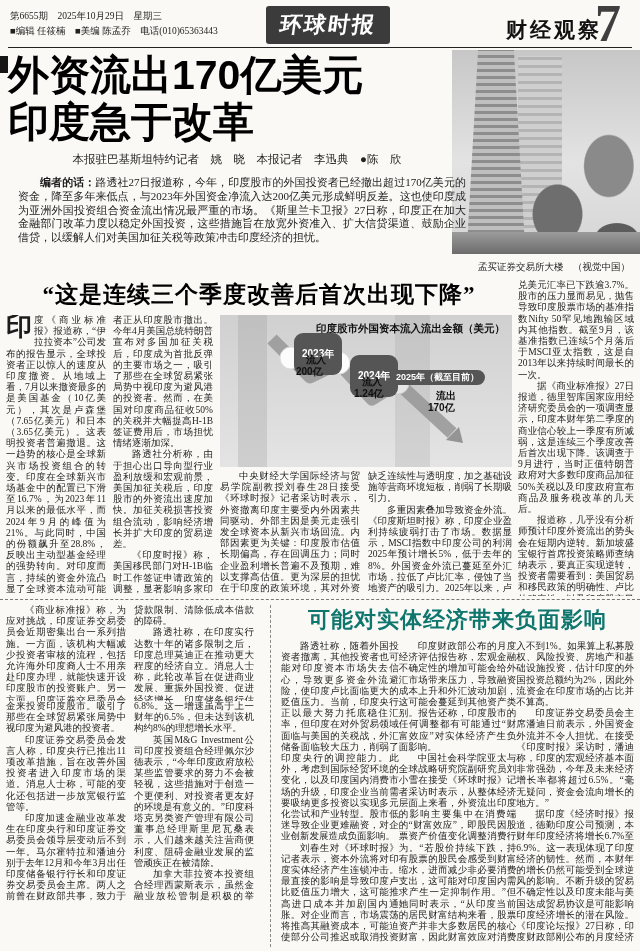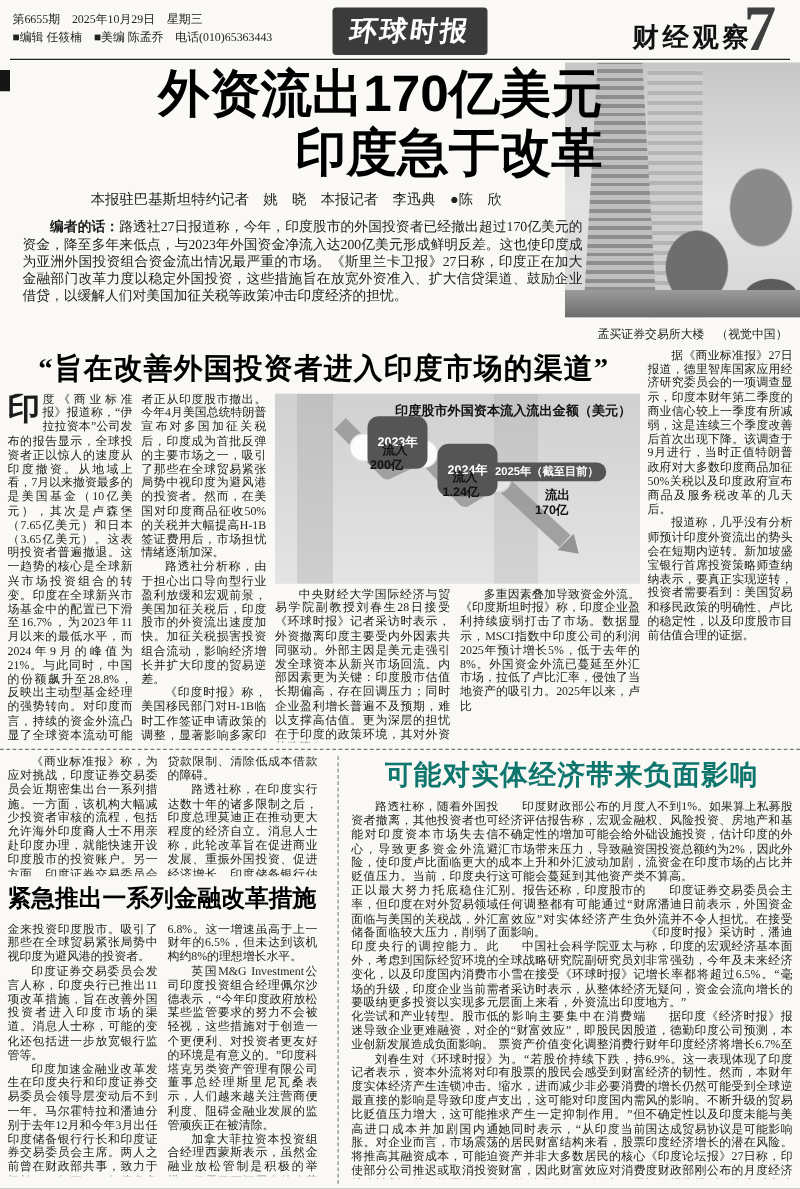--- a/index.html
+++ b/index.html
@@ -10,21 +10,21 @@
   .mh-left{position:absolute;left:10px;top:9px;font-size:9.5px;line-height:15px;color:#222;}
   .logo{position:absolute;left:266px;top:6px;width:124px;height:38px;background:#3b3b3b;border-radius:3px;
         display:flex;align-items:center;justify-content:center;}
   .logo span{color:#fff;font-size:22px;font-weight:bold;transform:skewX(-8deg);letter-spacing:2px;}
   .mh-section{position:absolute;left:506px;top:16px;font-size:21px;font-weight:bold;letter-spacing:3px;color:#111;}
   .mh-num{position:absolute;left:595px;top:-6px;font-size:52px;font-weight:bold;color:#3f3f3f;z-index:2;}
   .mh-rule{position:absolute;left:8px;right:8px;top:47px;border-top:1.5px solid #222;}
   .corner-mark{position:absolute;left:0;top:56px;width:8px;height:17px;background:#161616;}
 
   
-  .lead-h{position:absolute;left:24px;top:52px;width:458px;text-align:right;font-weight:900;color:#000;
+  .lead-h{position:absolute;left:8px;top:52px;width:458px;text-align:left;font-weight:900;color:#000;
           font-family:"Liberation Sans","DejaVu Sans",sans-serif;}
   .lead-h .l1{font-size:41px;line-height:47px;letter-spacing:0px;}
   .lead-h .l2{font-size:41px;line-height:46px;}
   .byline{position:absolute;left:8px;top:152px;width:458px;text-align:center;font-size:11.5px;color:#222;}
   .ednote{position:absolute;left:18px;top:176px;width:448px;font-size:11px;line-height:13.8px;text-align:justify;}
   .ednote p{margin:0;text-indent:2em;}
   .ednote b{font-weight:bold;}
   .caption{position:absolute;right:10px;top:261px;font-size:9.5px;color:#222;}
 
   
@@ -113,21 +113,21 @@
     <div class="l2">印度急于改革</div>
   </div>
   <div class="byline">本报驻巴基斯坦特约记者　姚　晓　本报记者　李迅典　●陈　欣</div>
   <div class="ednote">
     <p><b>编者的话：</b><span>路透社27日报道称，今年，印度股市的外国投资者已经撤出超过170亿美元的资金，降至多年来低点，与2023年外国资金净流入达200亿美元形成鲜明反差。这也使印度成为亚洲外国投资组合资金流出情况最严重的市场。《斯里兰卡卫报》27日称，印度正在加大金融部门改革力度以稳定外国投资，这些措施旨在放宽外资准入、扩大信贷渠道、鼓励企业借贷，以缓解人们对美国加征关税等政策冲击印度经济的担忧。</span></p>
   </div>
   <div class="caption">孟买证券交易所大楼　（视觉中国）</div>
 
   <div class="a1">
     <div class="a1-left">
-      <h2 class="a1-head">“旨在改善外国投资者进入印度市场的渠道”</h2>
+      <h2 class="a1-head">“这是连续三个季度改善后首次出现下降”</h2>
       <div class="a1-cols">
         <div class="colw body-col">
           <p class="cont"><span class="dropcap">印</span><span>度《商业标准报》报道称，“伊拉拉资本”公司发布的报告显示，全球投资者正以惊人的速度从印度撤资。从地域上看，7月以来撤资最多的是美国基金（10亿美元），其次是卢森堡（7.65亿美元）和日本（3.65亿美元）。这表明投资者普遍撤退。这一趋势的核心是全球新兴市场投资组合的转变。印度在全球新兴市场基金中的配置已下滑至16.7%，为2023年11月以来的最低水平，而2024年9月的峰值为21%。与此同时，中国的份额飙升至28.8%，反映出主动型基金经理的强势转向。对印度而言，持续的资金外流凸显了全球资本流动可能给国内市场带来的波动。鉴于印度在创业板投资组合中的配置目前处于多年来的低点，短期市场波动可能会加剧。</span></p>
 
         </div>
         <div class="colw body-col">
           <p class="cont">者正从印度股市撤出。今年4月美国总统特朗普宣布对多国加征关税后，印度成为首批反弹的主要市场之一，吸引了那些在全球贸易紧张局势中视印度为避风港的投资者。然而，在美国对印度商品征收50%的关税并大幅提高H-1B签证费用后，市场担忧情绪逐渐加深。</p>
           <p>路透社分析称，由于担心出口导向型行业盈利放缓和宏观前景，美国加征关税后，印度股市的外资流出速度加快。加征关税损害投资组合流动，影响经济增长并扩大印度的贸易逆差。</p>
           <p>《印度时报》称，美国移民部门对H-1B临时工作签证申请政策的调整，显著影响多家印度软件和服务外包公司，派驻成本和项目排期等均需重估，导致印度这一重要的服务出口产业面临压力。这一政策变动可能是外资撤离印度的重要因素。</p>
         </div>
@@ -150,47 +150,48 @@
             <div class="flow" style="left:134px;top:72px;">1.24亿</div>
             <div class="pill small" style="left:170px;top:55px;">2025年（截至目前）</div>
             <div class="flow" style="left:216px;top:74px;">流出</div>
             <div class="flow" style="left:208px;top:86px;">170亿</div>
           </div>
           <div class="mid-cols">
             <div class="midcolA body-col">
               <p>中央财经大学国际经济与贸易学院副教授刘春生28日接受《环球时报》记者采访时表示，外资撤离印度主要受内外因素共同驱动。外部主因是美元走强引发全球资本从新兴市场回流。内部因素更为关键：印度股市估值长期偏高，存在回调压力；同时企业盈利增长普遍不及预期，难以支撑高估值。更为深层的担忧在于印度的政策环境，其对外资的监管</p>
             </div>
             <div class="midcolB body-col">
+              <p class="cont">缺乏连续性与透明度，加之基础设施等营商环境短板，削弱了长期吸引力。</p>
               <p>多重因素叠加导致资金外流。《印度斯坦时报》称，印度企业盈利持续疲弱打击了市场。数据显示，MSCI指数中印度公司的利润2025年预计增长5%，低于去年的8%。外国资金外流已蔓延至外汇市场，拉低了卢比汇率，侵蚀了当地资产的吸引力。2025年以来，卢比</p>
             </div>
           </div>
         </div>
       </div>
     </div>
     <div class="col5 body-col">
+      <p class="cont">兑美元汇率已下跌逾3.7%。股市的压力显而易见，抛售导致印度股票市场的基准指数Nifty 50罕见地跑输区域内其他指数。截至9月，该基准指数已连续5个月落后于MSCI亚太指数，这是自2013年以来持续时间最长的一次。</p>
       <p>据《商业标准报》27日报道，德里智库国家应用经济研究委员会的一项调查显示，印度本财年第二季度的商业信心较上一季度有所减弱，这是连续三个季度改善后首次出现下降。该调查于9月进行，当时正值特朗普政府对大多数印度商品加征50%关税以及印度政府宣布商品及服务税改革的几天后。</p>
       <p>报道称，几乎没有分析师预计印度外资流出的势头会在短期内逆转。新加坡盛宝银行首席投资策略师查纳纳表示，要真正实现逆转，投资者需要看到：美国贸易和移民政策的明确性、卢比的稳定性，以及印度股市目前估值合理的证据。</p>
     </div>
   </div>
 
   <div class="hdiv"></div>
 
   <div class="bottom">
 
     <div class="b-left">
       <div class="bl-top">
         <div class="c body-col">
           <p>《商业标准报》称，为应对挑战，印度证券交易委员会近期密集出台一系列措施。一方面，该机构大幅减少投资者审核的流程，包括允许海外印度裔人士不用亲赴印度办理，就能快速开设印度股市的投资账户。另一方面，印度证券交易委员会还出台措施，允许更多投资者在满足一定条件时，通过银行信贷获取资</p>
         </div>
         <div class="c body-col">
           <p class="cont">贷款限制、清除低成本借款的障碍。</p>
           <p>路透社称，在印度实行达数十年的诸多限制之后，印度总理莫迪正在推动更大程度的经济自立。消息人士称，此轮改革旨在促进商业发展、重振外国投资、促进经济增长。印度储备银行估计，在截至2026年3月31日的财政年度，印度经济将增长</p>
         </div>
       </div>
-      <h3 class="bl-head">紧急推出一系列金融改革措施</h3>
       <div class="bl-bot">
         <div class="c body-col">
           <p class="cont">金来投资印度股市。吸引了那些在全球贸易紧张局势中视印度为避风港的投资者。</p>
           <p>印度证券交易委员会发言人称，印度央行已推出11项改革措施，旨在改善外国投资者进入印度市场的渠道。消息人士称，可能的变化还包括进一步放宽银行监管等。</p>
           <p>印度加速金融业改革发生在印度央行和印度证券交易委员会领导层变动后不到一年。马尔霍特拉和潘迪分别于去年12月和今年3月出任印度储备银行行长和印度证券交易委员会主席。两人之前曾在财政部共事，致力于扭转2016年至2018年债务危机后形成的严格监管局面。新领导层正在推动放松资本缓冲要求和</p>
         </div>
         <div class="c body-col">
           <p class="cont">6.8%。这一增速虽高于上一财年的6.5%，但未达到该机构约8%的理想增长水平。</p>
           <p>英国M&amp;G Investment公司印度投资组合经理佩尔沙德表示，“今年印度政府放松某些监管要求的努力不会被轻视，这些措施对于创造一个更便利、对投资者更友好的环境是有意义的。”印度科塔克另类资产管理有限公司董事总经理斯里尼瓦桑表示，人们越来越关注营商便利度、阻碍金融业发展的监管顽疾正在被清除。</p>
           <p>加拿大菲拉资本投资组合经理西蒙斯表示，虽然金融业放松管制是积极的举措，但需要更深层次的改革才能释放印度经济的市场力量。</p>

